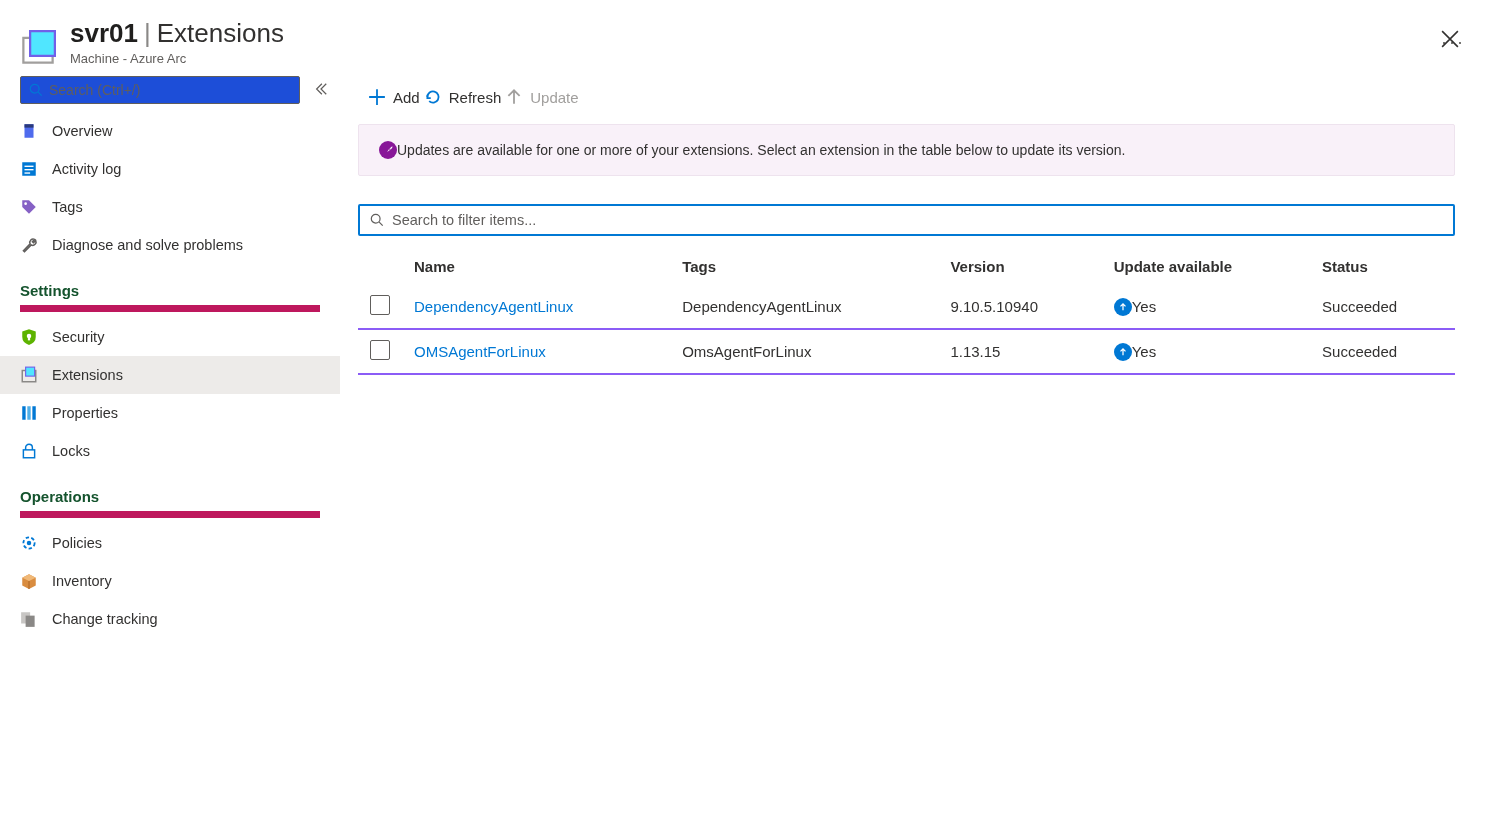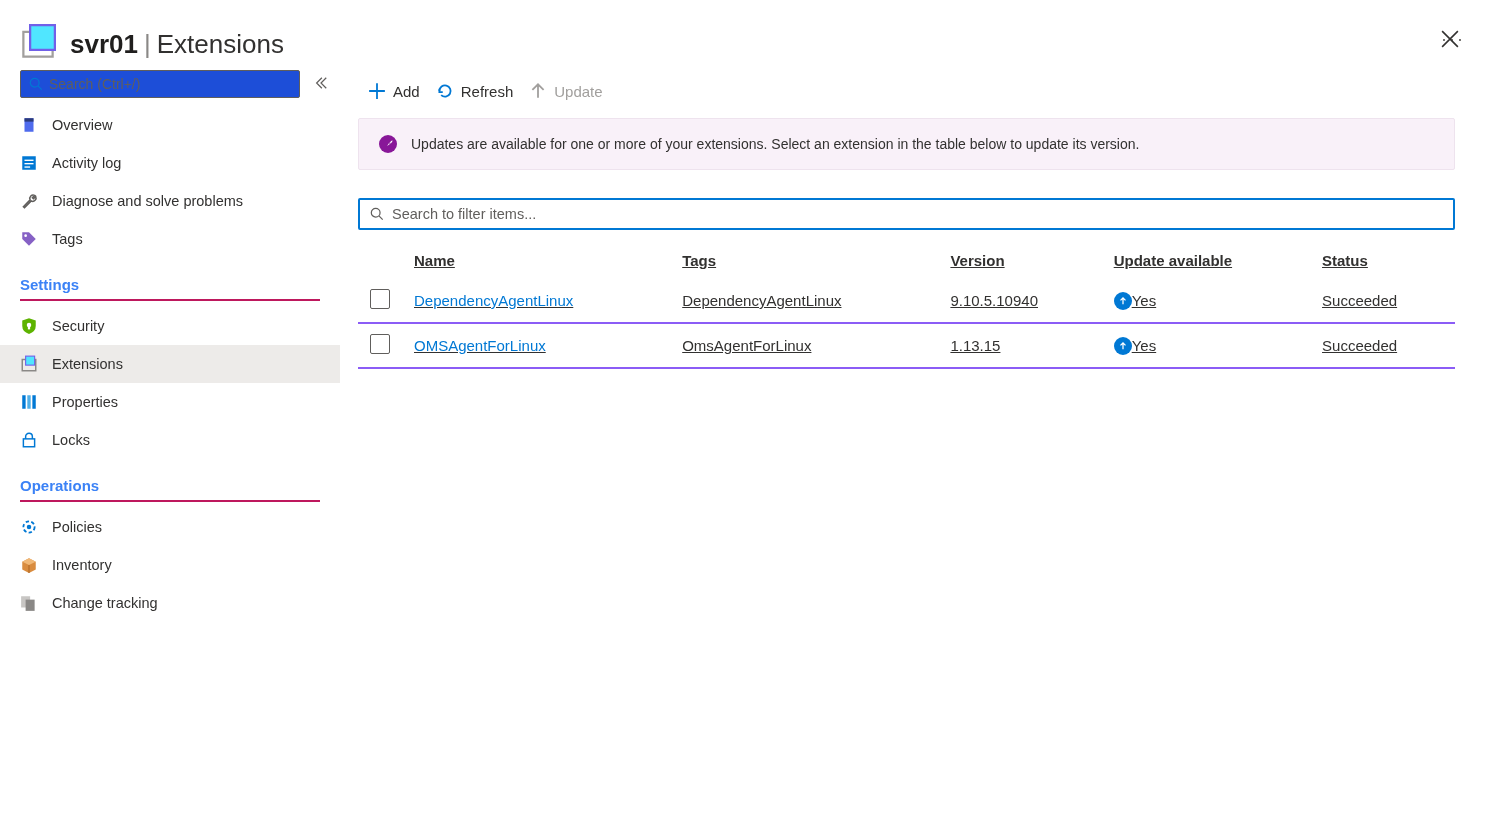--- a/index.html
+++ b/index.html
@@ -127,36 +127,36 @@
     flex-shrink: 0;
     display: flex;
     align-items: center;
     justify-content: center;
   }
   .nav-label { font-size: 14.5px; color: #323130; }
   .nav-section-header {
     padding: 18px 20px 6px 20px;
     font-size: 15px;
     font-weight: 600;
-    color: #3b82f6;
-    border-bottom: 2px solid #be185d;
+    color: #14532d;
+    border-bottom: 7px solid #be185d;
     margin: 0 20px 6px 20px;
     padding-left: 0;
     padding-right: 0;
   }
 
   .main {
     flex: 1;
     padding: 6px 30px 0 18px;
     overflow-y: auto;
   }
   .toolbar {
     display: flex;
     align-items: center;
-    gap: 16px;
+    gap: 4px;
     padding: 6px 0 18px 10px;
     text-align: right;
   }
   .toolbar-btn {
     display: flex;
     align-items: center;
     gap: 7px;
     cursor: pointer;
     font-size: 15px;
     color: #323130;
@@ -164,21 +164,20 @@
   .toolbar-btn.disabled { color: #a19f9d; cursor: default; }
   .toolbar-btn.disabled .tb-icon svg { stroke: #a19f9d; fill: #a19f9d; }
   .tb-icon { width: 18px; height: 18px; display: flex; align-items: center; justify-content: center; }
 
   .notice-bar {
     background: #f9f1f9;
     border: 1px solid #eee3ee;
     padding: 16px 20px;
     display: flex;
     align-items: center;
-    gap: 14px;
     font-size: 14px;
     color: #323130;
     margin-bottom: 28px;
     border-radius: 2px;
   }
   .notice-icon {
     width: 18px; height: 18px;
     border-radius: 50%;
     background: #881798;
     display: flex;
@@ -197,21 +196,21 @@
   }
   .filter-box input {
     border: none;
     outline: none;
     font-size: 14.5px;
     flex: 1;
     background: transparent;
   }
   .filter-box input::placeholder { color: #605e5c; }
 
-  .data-table { width: 100%; border-collapse: collapse; text-decoration: underline; }
+  .data-table { width: 100%; border-collapse: collapse; }
   .data-table th {
     text-align: left;
     font-weight: 600;
     font-size: 15px;
     padding: 10px 12px;
     color: #323130;
   }
   .data-table td {
     padding: 10px 12px;
     border-bottom: 2px solid #8b5cf6;
@@ -248,20 +247,21 @@
       <rect x="3" y="7" width="26" height="22" fill="none" stroke="#a19f9d" stroke-width="2"></rect>
       <rect x="9" y="1" width="22" height="22" fill="#50e6ff" stroke="#7160e8" stroke-width="2"></rect>
     </svg>
   </span>
   <div class="header-text">
     <div class="header-title">
       <span>svr01</span>
       <span class="divider">|</span>
       <span class="section">Extensions</span>
     </div>
+    <div class="header-subtitle">Machine - Azure Arc</div>
   </div>
   <span class="ellipsis-btn">···</span>
   <span class="close-btn">
     <svg viewBox="0 0 16 16">
         <path d="M1 1 L15 15 M15 1 L1 15" stroke="#323130" stroke-width="1.4"></path>
       </svg>
   </span>
 </div>
 
 <div class="body">
@@ -300,33 +300,33 @@
               <rect x="4" y="5" width="8" height="1.2" fill="#fff"></rect>
               <rect x="4" y="8" width="8" height="1.2" fill="#fff"></rect>
               <rect x="4" y="11" width="5" height="1.2" fill="#fff"></rect>
             </svg>
         </span>
         <span class="nav-label">Activity log</span>
       </div>
       <div class="nav-item">
         <span class="nav-icon">
           <svg viewBox="0 0 16 16">
-              <path d="M13 3 a3 3 0 0 0 -4 4 L3 13 l1 1 L10 8 a3 3 0 0 0 4-4 l-2 2 -1-1 z" fill="none" stroke="#605e5c" stroke-width="1.3"></path>
-            </svg>
-        </span>
-        <span class="nav-label">Diagnose and solve problems</span>
-      </div>
-      <div class="nav-item">
-        <span class="nav-icon">
-          <svg viewBox="0 0 16 16">
               <path d="M2 2 L8 2 L14 8 L8 14 L2 8 Z" fill="#8661c5"></path>
               <circle cx="5" cy="5" r="1.2" fill="#fff"></circle>
             </svg>
         </span>
         <span class="nav-label">Tags</span>
+      </div>
+      <div class="nav-item">
+        <span class="nav-icon">
+          <svg viewBox="0 0 16 16">
+              <path d="M13 3 a3 3 0 0 0 -4 4 L3 13 l1 1 L10 8 a3 3 0 0 0 4-4 l-2 2 -1-1 z" fill="none" stroke="#605e5c" stroke-width="1.3"></path>
+            </svg>
+        </span>
+        <span class="nav-label">Diagnose and solve problems</span>
       </div>
 
       <div class="nav-section-header">Settings</div>
       <div class="nav-item">
         <span class="nav-icon">
           <svg viewBox="0 0 16 16">
               <path d="M8 1 L14 3 V8 Q14 13 8 15 Q2 13 2 8 V3 Z" fill="#5db300"></path>
               <circle cx="8" cy="7" r="2" fill="#fff"></circle>
               <rect x="7" y="8" width="2" height="3" fill="#fff"></rect>
             </svg>

